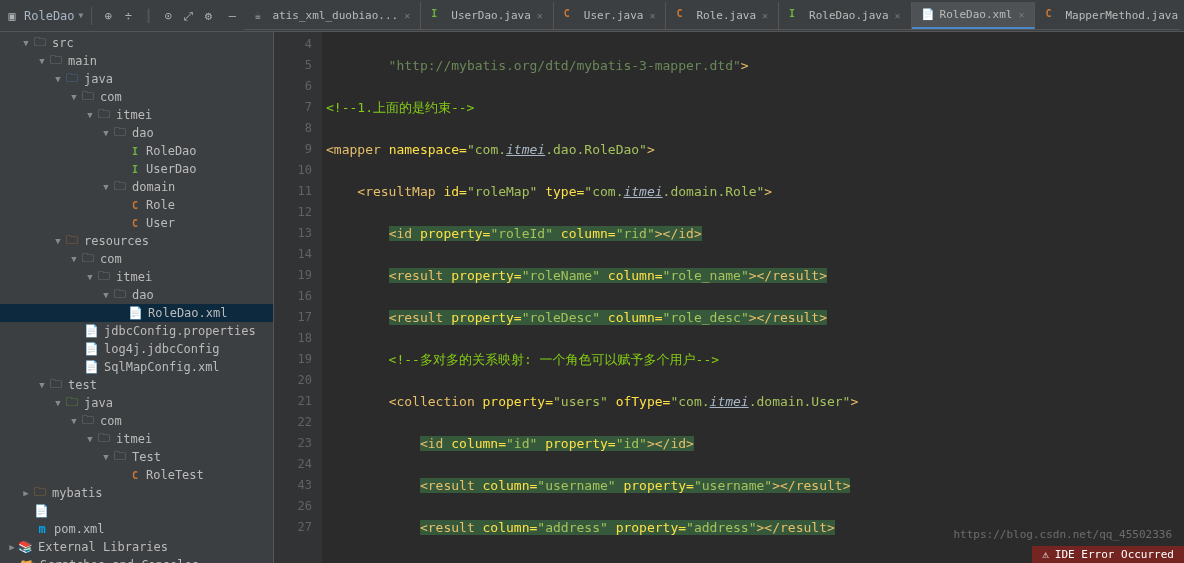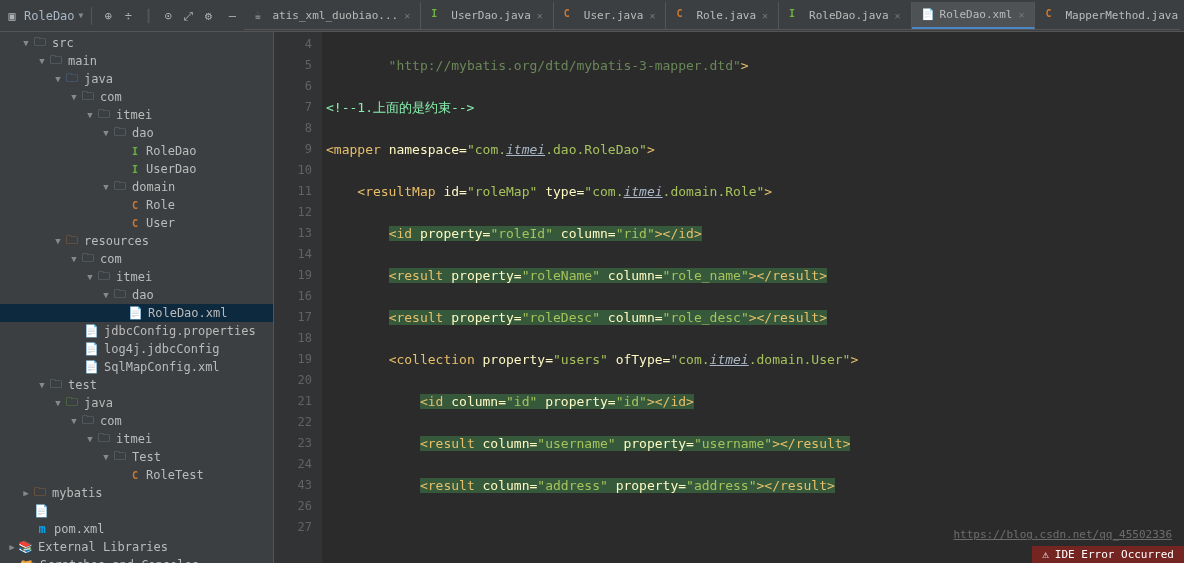--- a/index.html
+++ b/index.html
@@ -25,26 +25,26 @@
     .icn-class { color: #cc7832; font-weight: bold; width:14px; height:14px; background:#3c3f41; border-radius:50%; font-size:10px; }
     .icn-xml { color: #c57633; }
     .icn-m { color: #00a4ef; font-weight: bold; }
     .editor { flex: 1; display: flex; background: #2b2b2b; overflow: hidden; position: relative; }
     .gutter { width: 48px; background: #313335; padding-top: 2px; }
     .gutter-row { height: 21px; text-align: right; padding-right: 10px; color: #606366; font-size: 12px; line-height: 21px; }
     .code { flex: 1; padding-top: 2px; padding-left: 4px; white-space: pre; font-size: 13px; line-height: 21px; overflow: hidden; }
     .line { height: 21px; }
     .hl-select { background: #36593b; display: inline; }
     .t-tag { color: #e8bf6a; }
-    .t-attr { color: #fef9c3; }
+    .t-attr { color: #fde047; }
     .t-str { color: #a5c25c; }
     .t-str2 { color: #6a8759; }
-    .t-comment { color: #86efac; }
+    .t-comment { color: #84cc16; }
     .t-fn { color: #a9b7c6; font-style: italic; text-decoration: underline; }
-    .watermark { position: absolute; right: 12px; bottom: 22px; color: rgba(255,255,255,0.3); font-size: 11px; text-decoration: underline; }
+    .watermark { position: absolute; right: 12px; bottom: 22px; color: rgba(255,255,255,0.3); font-size: 11px; }
     .status-err { position: absolute; right: 0; bottom: 0; background: #742522; color: #fff; padding: 2px 10px; font-size: 11px; display: flex; align-items: center; gap: 6px; }
   </style>
 </head>
 <body>
 
 <div class="toolbar">
   <span class="toolbar-icon">▣</span>
   <span class="toolbar-label">RoleDao</span>
   <span style="font-size:8px;color:#888">▼</span>
   <span class="toolbar-sep"></span>
@@ -266,20 +266,21 @@
         <div class="gutter-row">27</div>
     </div>
     <div class="code">
 <div class="line"><span class="t-str2">        "http://mybatis.org/dtd/mybatis-3-mapper.dtd"</span><span class="t-tag">&gt;</span></div>
 <div class="line"><span class="t-comment">&lt;!--1.上面的是约束--&gt;</span></div>
 <div class="line"><span class="t-tag">&lt;mapper</span> <span class="t-attr">namespace=</span><span class="t-str">"com.</span><span class="t-fn">itmei</span><span class="t-str">.dao.RoleDao"</span><span class="t-tag">&gt;</span></div>
 <div class="line">    <span class="t-tag">&lt;resultMap</span> <span class="t-attr">id=</span><span class="t-str">"roleMap"</span> <span class="t-attr">type=</span><span class="t-str">"com.</span><span class="t-fn">itmei</span><span class="t-str">.domain.Role"</span><span class="t-tag">&gt;</span></div>
 <div class="line">        <span class="hl-select"><span class="t-tag">&lt;id</span> <span class="t-attr">property=</span><span class="t-str">"roleId"</span> <span class="t-attr">column=</span><span class="t-str">"rid"</span><span class="t-tag">&gt;&lt;/id&gt;</span></span></div>
 <div class="line">        <span class="hl-select"><span class="t-tag">&lt;result</span> <span class="t-attr">property=</span><span class="t-str">"roleName"</span> <span class="t-attr">column=</span><span class="t-str">"role_name"</span><span class="t-tag">&gt;&lt;/result&gt;</span></span></div>
 <div class="line">        <span class="hl-select"><span class="t-tag">&lt;result</span> <span class="t-attr">property=</span><span class="t-str">"roleDesc"</span> <span class="t-attr">column=</span><span class="t-str">"role_desc"</span><span class="t-tag">&gt;&lt;/result&gt;</span></span></div>
+<div class="line"><span class="t-comment">        &lt;!--多对多的关系映射: 一个角色可以赋予多个用户--&gt;</span></div>
 <div class="line">        <span class="t-tag">&lt;collection</span> <span class="t-attr">property=</span><span class="t-str">"users"</span> <span class="t-attr">ofType=</span><span class="t-str">"com.</span><span class="t-fn">itmei</span><span class="t-str">.domain.User"</span><span class="t-tag">&gt;</span></div>
 <div class="line">            <span class="hl-select"><span class="t-tag">&lt;id</span> <span class="t-attr">column=</span><span class="t-str">"id"</span> <span class="t-attr">property=</span><span class="t-str">"id"</span><span class="t-tag">&gt;&lt;/id&gt;</span></span></div>
 <div class="line">            <span class="hl-select"><span class="t-tag">&lt;result</span> <span class="t-attr">column=</span><span class="t-str">"username"</span> <span class="t-attr">property=</span><span class="t-str">"username"</span><span class="t-tag">&gt;&lt;/result&gt;</span></span></div>
 <div class="line">            <span class="hl-select"><span class="t-tag">&lt;result</span> <span class="t-attr">column=</span><span class="t-str">"address"</span> <span class="t-attr">property=</span><span class="t-str">"address"</span><span class="t-tag">&gt;&lt;/result&gt;</span></span></div>
 
 
 
 
 
 

